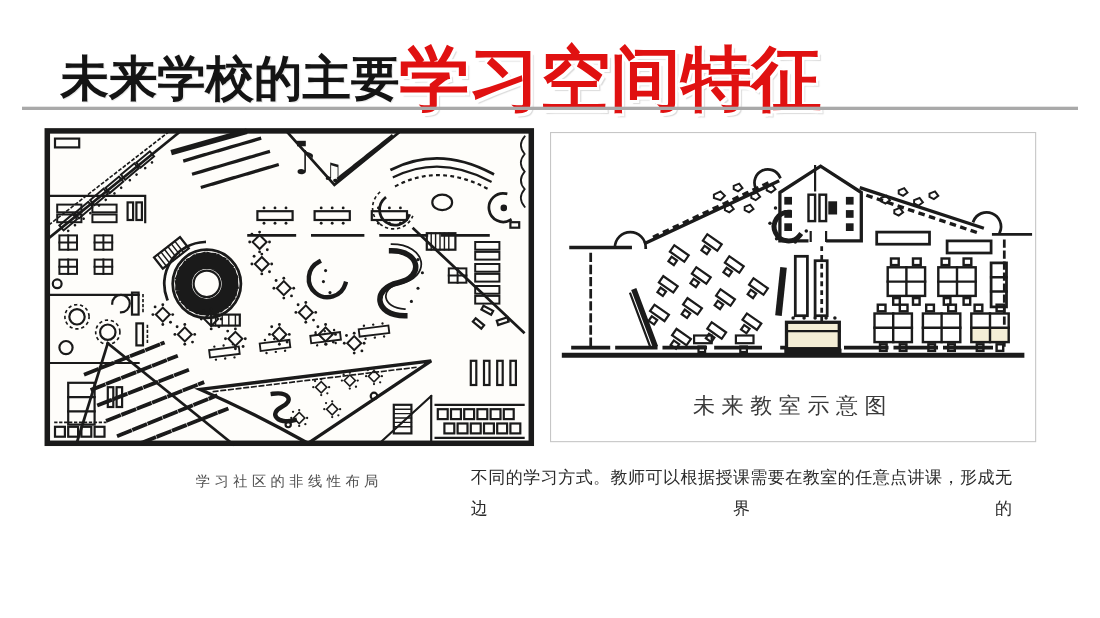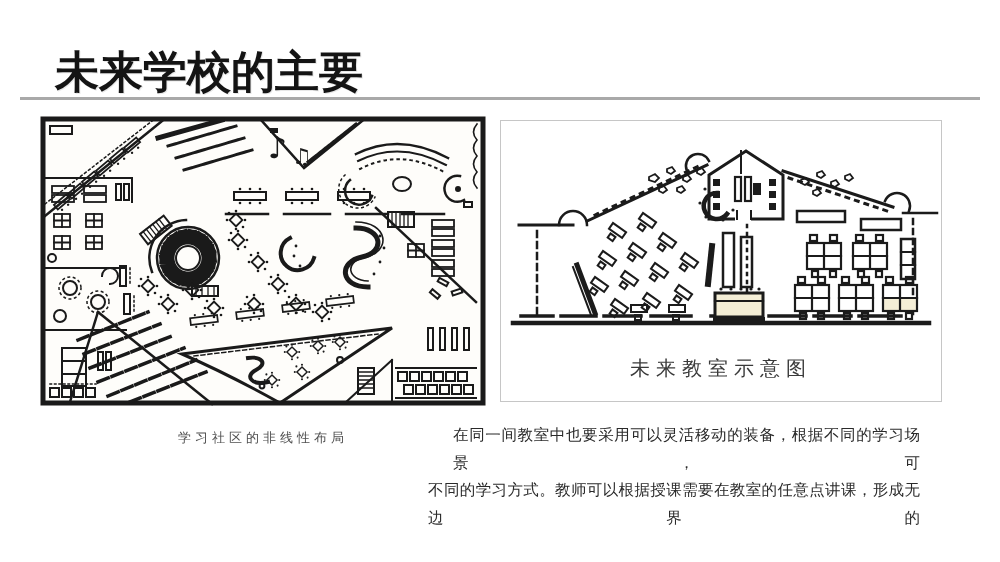--- a/index.html
+++ b/index.html
@@ -51,20 +51,21 @@
   #body-text .bline{width:100%;text-align:justify;text-align-last:justify;}
   #body-text .bline.indent{padding-left:25px;width:467px;}
 </style>
 </head>
 <body>
 
 <div id="slide">
 
   <div id="title-row">
     <span id="title-black">未来学校的主要</span>
+      <span id="title-red" style="color: rgb(224, 17, 17);">学习空间特征</span>
   </div>
   <div id="divider" style="background: rgb(169, 169, 169);"></div>
 
   <div id="fig-left">
     <svg width="446" height="290" viewBox="0 0 446 290">
       <defs>
         <g id="st" stroke="#1a1a1a" fill="none" stroke-width="1.8">
           <rect x="-4.5" y="-4.5" width="9" height="9" transform="rotate(45)"></rect>
           <g fill="#1a1a1a" stroke="none">
             <circle cx="0" cy="-9" r="1.3"></circle>
@@ -384,18 +385,17 @@
         <rect x="382" y="171" width="34" height="13" fill="#f4eed6" stroke="none"></rect>
         <use href="#dg" transform="translate(382,158)"></use>
       </g>
     </svg>
     <div id="caption-right">未来教室示意图</div>
   </div>
 
   <div id="caption-left">学习社区的非线性布局</div>
 
   <div id="body-text">
-    <div class="bline indent">在同一间教室中也要采用可以灵活移动的装备，根据不同的学习场景，可</div>
     <div class="bline">不同的学习方式。教师可以根据授课需要在教室的任意点讲课，形成无边界的</div>
 
   </div>
 
 </div>
 
 </body></html>

